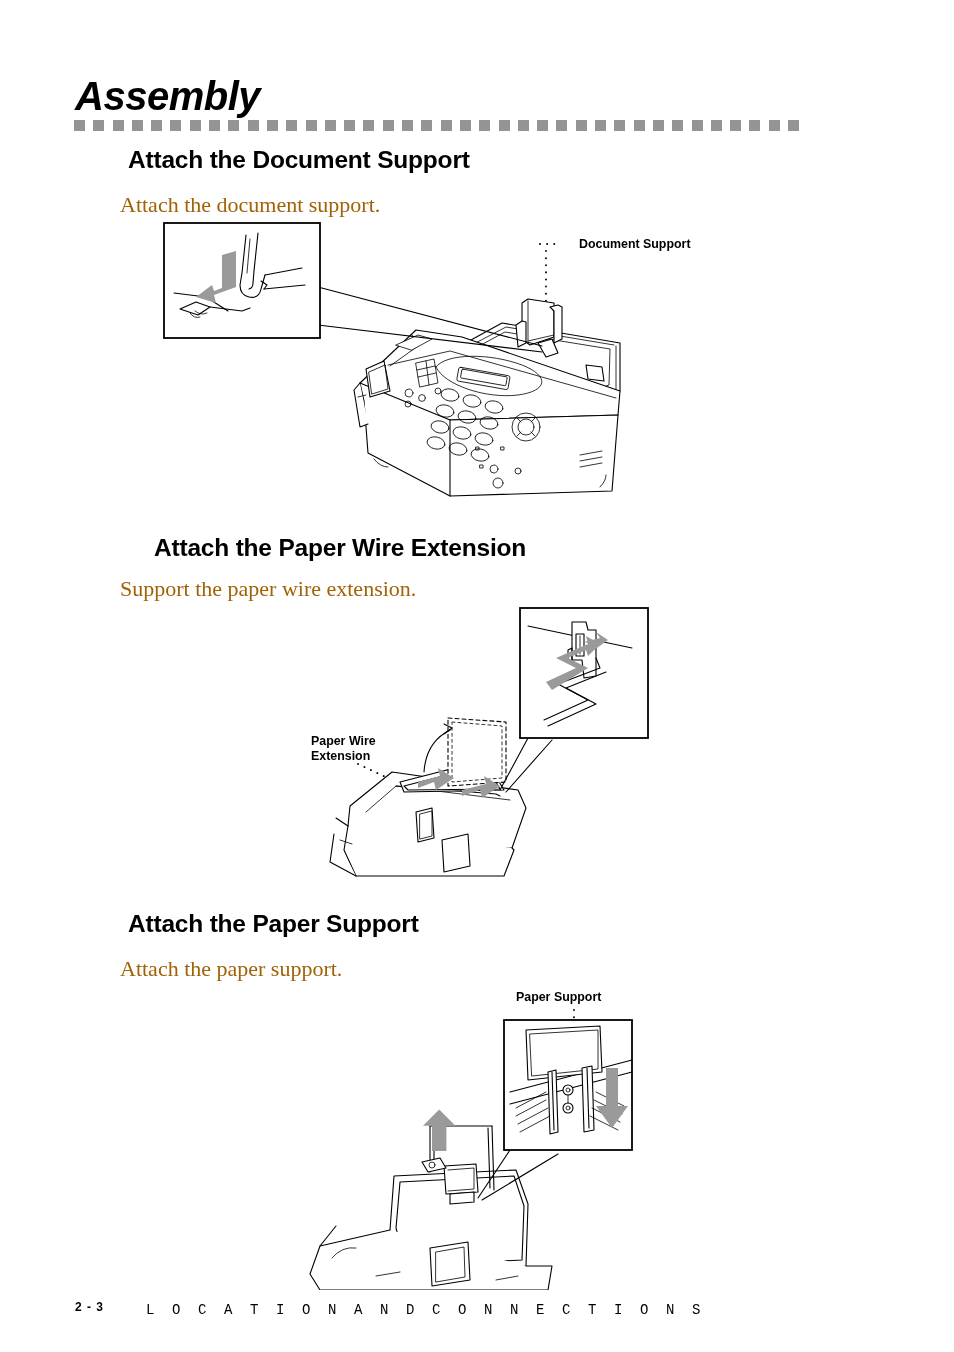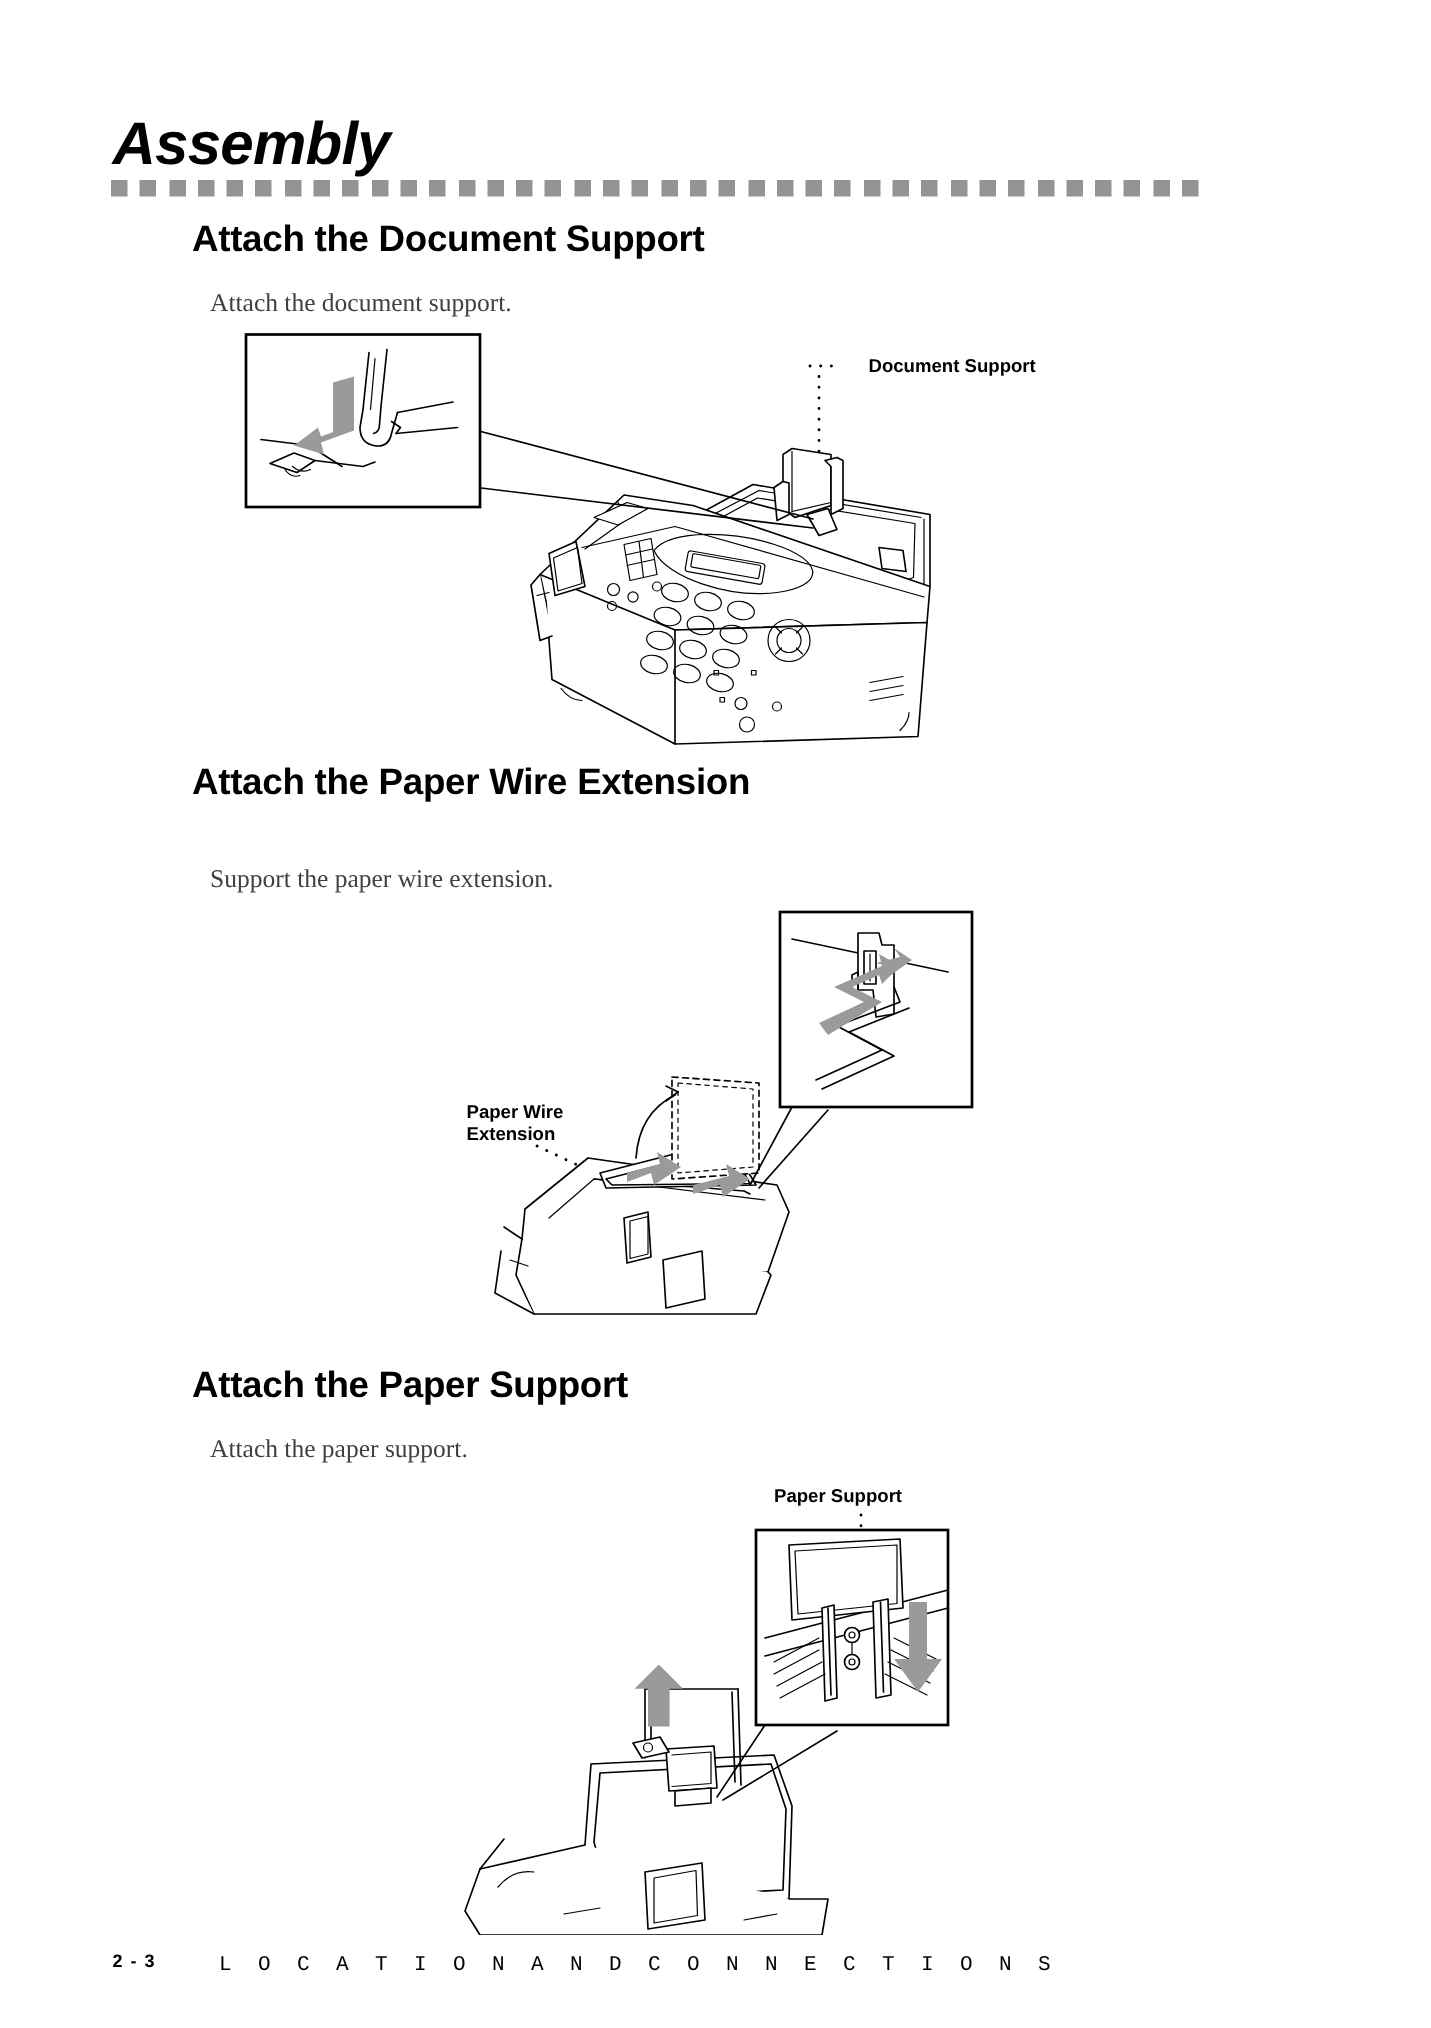--- a/index.html
+++ b/index.html
@@ -27,23 +27,23 @@
   }
 
   
   .h2{
     position:absolute;left:128px;
     font-family:"Liberation Sans",sans-serif;
     font-weight:bold;font-size:24.5px;color:#000;
     letter-spacing:-0.2px;white-space:nowrap;
   }
   .body{
-    position:absolute;left:140px;
+    position:absolute;left:120px;
     font-family:"Liberation Serif",serif;
-    font-size:17px;color:#404040;white-space:nowrap;
+    font-size:22px;color:#a16207;white-space:nowrap;
   }
 
   
   .fig-label{
     position:absolute;
     font-family:"Liberation Sans",sans-serif;
     font-weight:bold;font-size:12.4px;color:#000;
     line-height:14.5px;white-space:pre;
   }
 
@@ -219,21 +219,21 @@
 
     <path class="ln" d="M24 78 L 56 82 L 78 96"></path>
     <path class="ln" d="M30 94 L 46 87 L 60 92 L 48 100 Z"></path>
     <path class="ln-t" d="M40 98 q 4 6 10 4"></path>
     <path class="ln" d="M60 92 L 92 96 L 100 93"></path>
 
     <path class="arrow" d="M72 40 L 86 36 L 86 72 L 64 80 L 66 88 L 46 82 L 62 70 L 64 76 L 72 73 Z"></path>
     <path class="ln-t" d="M45 96 q 6 5 12 2"></path>
   </svg>
 
-  <div class="h2" style="top:508px;">Attach the Paper Wire Extension</div>
+  <div class="h2" style="top:534px;margin-left:26px;">Attach the Paper Wire Extension</div>
   <div class="body" style="top:576px;">Support the paper wire extension.</div>
 
   <div class="fig-label" style="left:311px;top:734px;">Paper Wire
 Extension</div>
 
   <svg style="left:300px;top:600px;" width="360" height="290" viewBox="0 0 360 290">
 
     <path class="dots" d="M58 164 L 92 180"></path>
 
     <path class="ln-w" d="M50 206 L 92 172 L 218 190 L 226 208 L 212 248 L 66 250 L 48 226 Z"></path>

